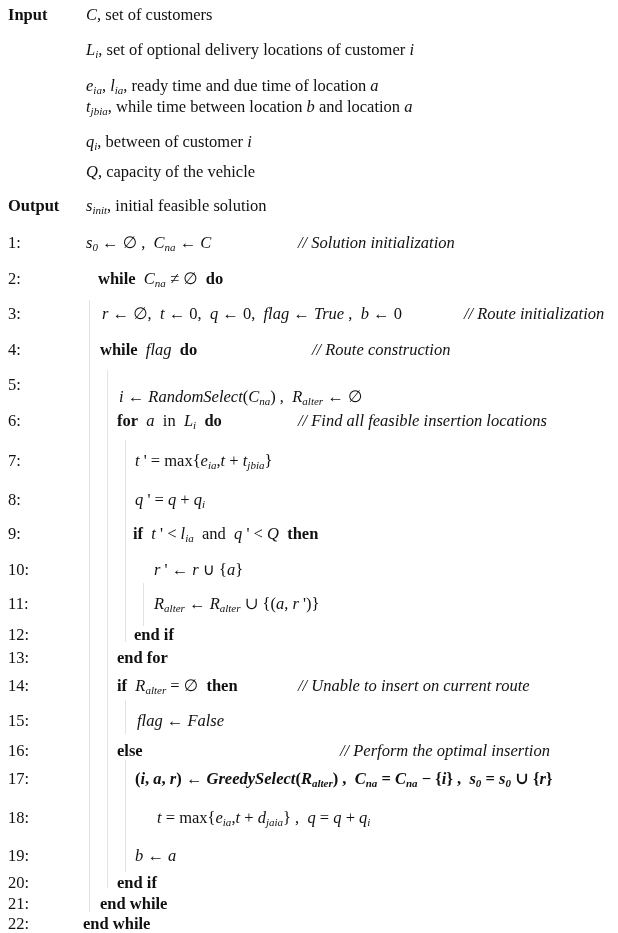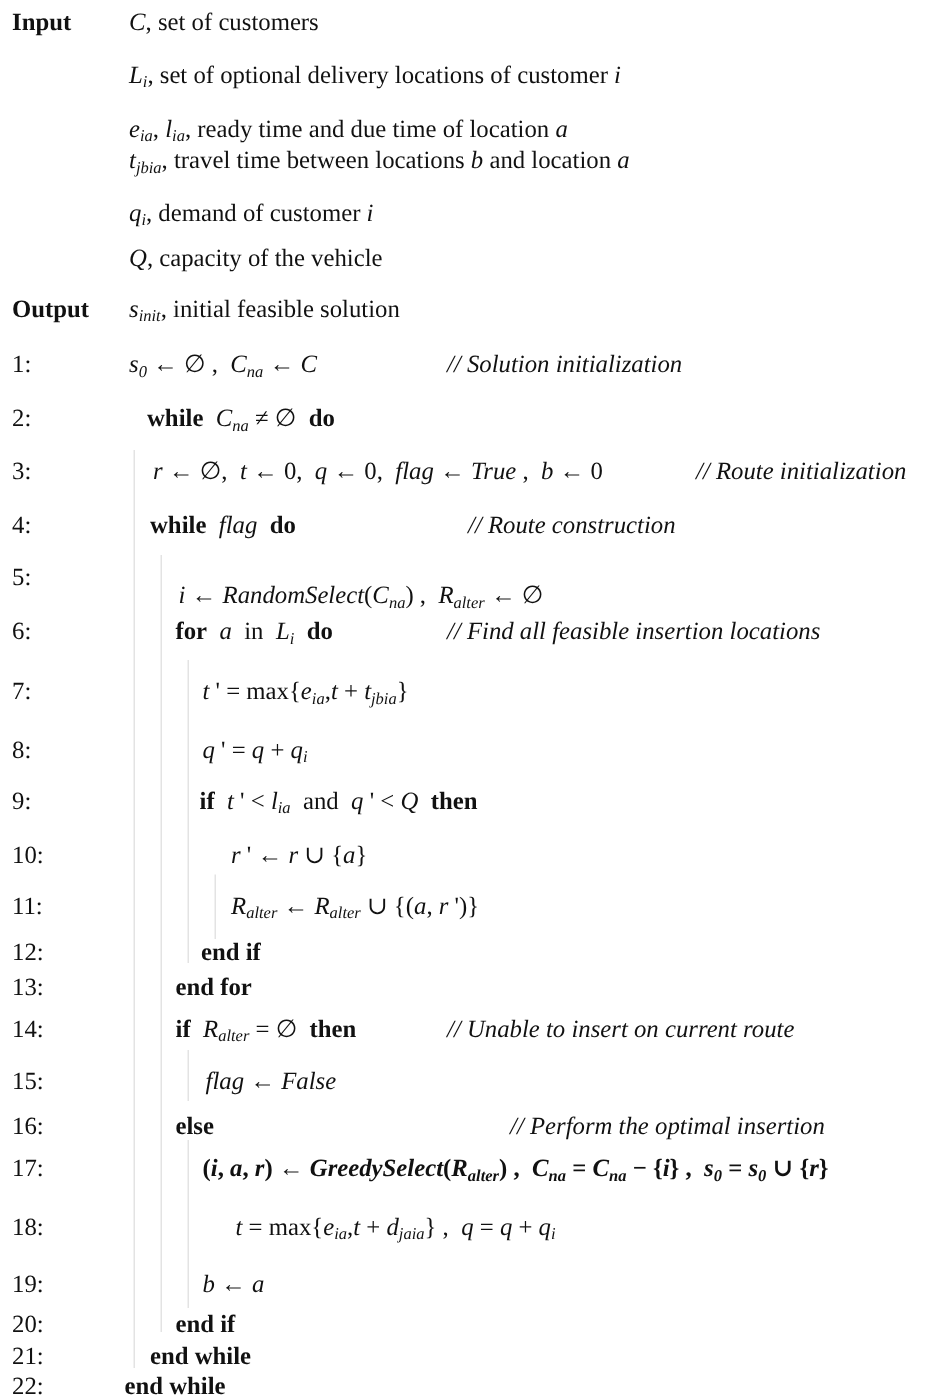--- a/index.html
+++ b/index.html
@@ -29,24 +29,24 @@
   <span class="lbl">Input</span>
   <span class="txt" style="left:86px;"><i>C</i><span>, set of customers</span></span>
 </div>
 <div class="row" style="top:40px;">
   <span class="txt" style="left:86px;"><i>L</i><sub>i</sub><span>, set of optional delivery locations of customer  </span><i>i</i></span>
 </div>
 <div class="row" style="top:76px;">
   <span class="txt" style="left:86px;"><i>e</i><sub>ia</sub>, <i>l</i><sub>ia</sub><span>, ready time and due time of location  </span><i>a</i></span>
 </div>
 <div class="row" style="top:97px;">
-  <span class="txt" style="left:86px;"><i>t</i><sub>jbia</sub><span>, travel time between locations  </span><i>b</i><span>  and location  </span><i>a</i></span>
+  <span class="txt" style="left:86px;"><i>t</i><sub>jbia</sub><span>, while time between location  </span><i>b</i><span>  and location  </span><i>a</i></span>
 </div>
 <div class="row" style="top:132px;">
-  <span class="txt" style="left:86px;"><i>q</i><sub>i</sub><span>, demand of customer  </span><i>i</i></span>
+  <span class="txt" style="left:86px;"><i>q</i><sub>i</sub><span>, between of customer  </span><i>i</i></span>
 </div>
 <div class="row" style="top:162px;">
   <span class="txt" style="left:86px;"><i>Q</i><span>, capacity of the vehicle</span></span>
 </div>
 <div class="row" style="top:196px;">
   <span class="lbl">Output</span>
   <span class="txt" style="left:86px;"><i>s</i><sub>init</sub><span>, initial feasible solution</span></span>
 </div>
 
 <div class="row" style="top:233px;">
@@ -84,21 +84,21 @@
 <div class="row" style="top:490px;">
   <span class="num">8:</span>
   <span class="txt" style="left:135px;"><i>q</i> ' = <i>q</i> + <i>q</i><sub>i</sub></span>
 </div>
 <div class="row" style="top:524px;">
   <span class="num">9:</span>
   <span class="txt" style="left:133px;"><b>if</b>&nbsp; <i>t</i> ' &lt; <i>l</i><sub>ia</sub>&nbsp; <span>and</span>&nbsp; <i>q</i> ' &lt; <i>Q</i>&nbsp; <b>then</b></span>
 </div>
 <div class="row" style="top:560px;">
   <span class="num">10:</span>
-  <span class="txt" style="left:154px;"><i>r</i> ' ← <i>r</i> ∪ {<i>a</i>}</span>
+  <span class="txt" style="left:154px;font-family:Liberation Serif, serif;"><i>r</i> ' ← <i>r</i> ∪ {<i>a</i>}</span>
 </div>
 <div class="row" style="top:594px;">
   <span class="num">11:</span>
   <span class="txt" style="left:154px;"><i>R</i><sub>alter</sub> ← <i>R</i><sub>alter</sub> ∪ {(<i>a</i>, <i>r</i> ')}</span>
 </div>
 <div class="row" style="top:625px;">
   <span class="num">12:</span>
   <span class="txt" style="left:134px;"><b>end if</b></span>
 </div>
 <div class="row" style="top:648px;">

